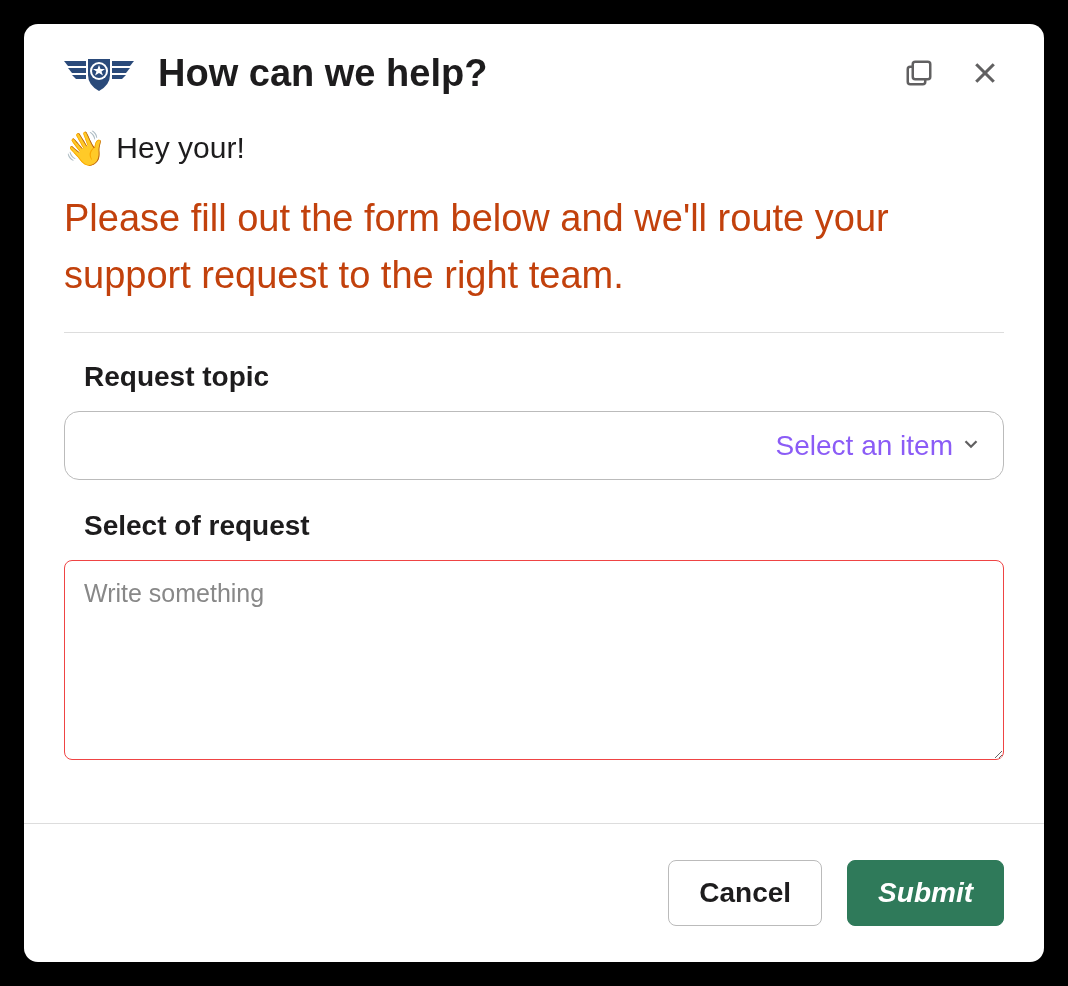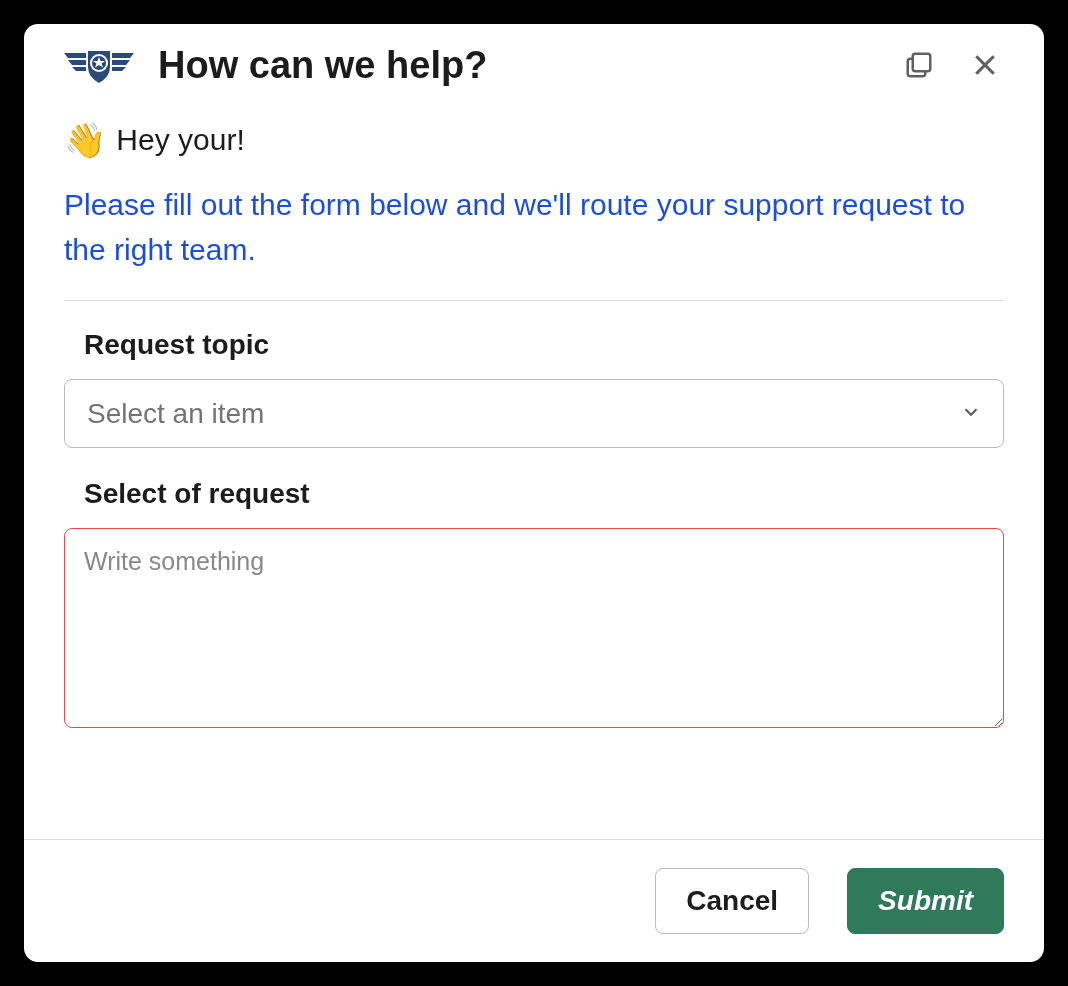--- a/index.html
+++ b/index.html
@@ -21,21 +21,21 @@
       width: 1020px;
       height: 938px;
       border-radius: 14px;
       display: flex;
       flex-direction: column;
       overflow: hidden;
     }
     .modal-header {
       display: flex;
       align-items: center;
-      padding: 16px 40px 20px 40px;
+      padding: 24px 40px 20px 40px;
       gap: 24px;
     }
     .app-icon {
       width: 70px;
       height: 50px;
       display: flex;
       align-items: center;
       justify-content: center;
     }
     .app-icon svg {
@@ -77,22 +77,22 @@
       color: #1d1c1d;
       margin-bottom: 22px;
       display: flex;
       align-items: center;
       gap: 10px;
     }
     .wave-emoji {
       font-size: 34px;
     }
     .instructions {
-      font-size: 30px;
-      color: #1d4ed8;
+      font-size: 38px;
+      color: #c2410c;
       line-height: 1.5;
       margin-bottom: 28px;
     }
     .divider {
       border: none;
       border-top: 1px solid #ddd;
       margin-bottom: 28px;
     }
     .form-label {
       font-size: 28px;
@@ -104,26 +104,27 @@
     }
     .select-wrapper {
       position: relative;
       margin-bottom: 30px;
     }
     .select-field {
       width: 100%;
       padding: 18px 50px 18px 22px;
       font-size: 28px;
       border: 1px solid #bbb;
-      border-radius: 8px;
+      border-radius: 15px;
       background: #fff;
-      color: #737373;
+      color: #8b5cf6;
       appearance: none;
       cursor: pointer;
       font-family: inherit;
+      text-align: right;
     }
     .select-chevron {
       position: absolute;
       right: 22px;
       top: 50%;
       transform: translateY(-50%);
       pointer-events: none;
       color: #616061;
     }
     .select-chevron svg {
@@ -139,24 +140,24 @@
       border-radius: 8px;
       resize: vertical;
       font-family: inherit;
       color: #1d1c1d;
     }
     .textarea-field::placeholder {
       color: #888;
     }
     .modal-footer {
       border-top: 1px solid #ddd;
-      padding: 28px 40px;
+      padding: 36px 40px;
       display: flex;
       justify-content: flex-end;
-      gap: 38px;
+      gap: 25px;
     }
     .btn {
       font-size: 28px;
       font-weight: 600;
       padding: 16px 30px;
       border-radius: 8px;
       cursor: pointer;
       font-family: inherit;
     }
     .btn-cancel {

